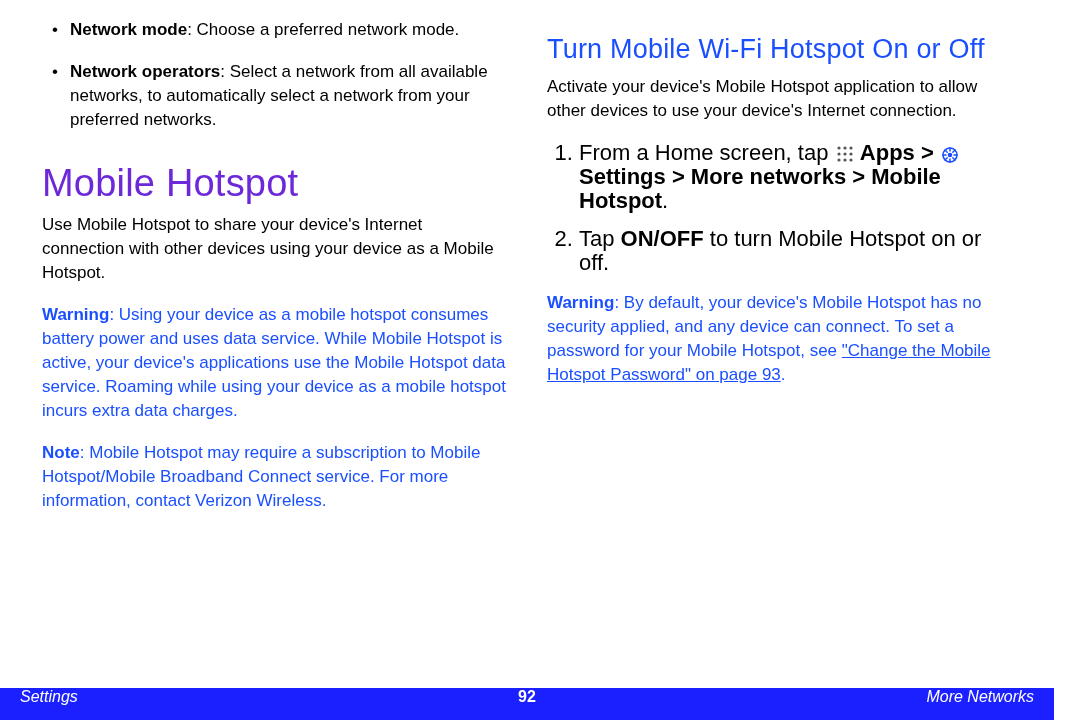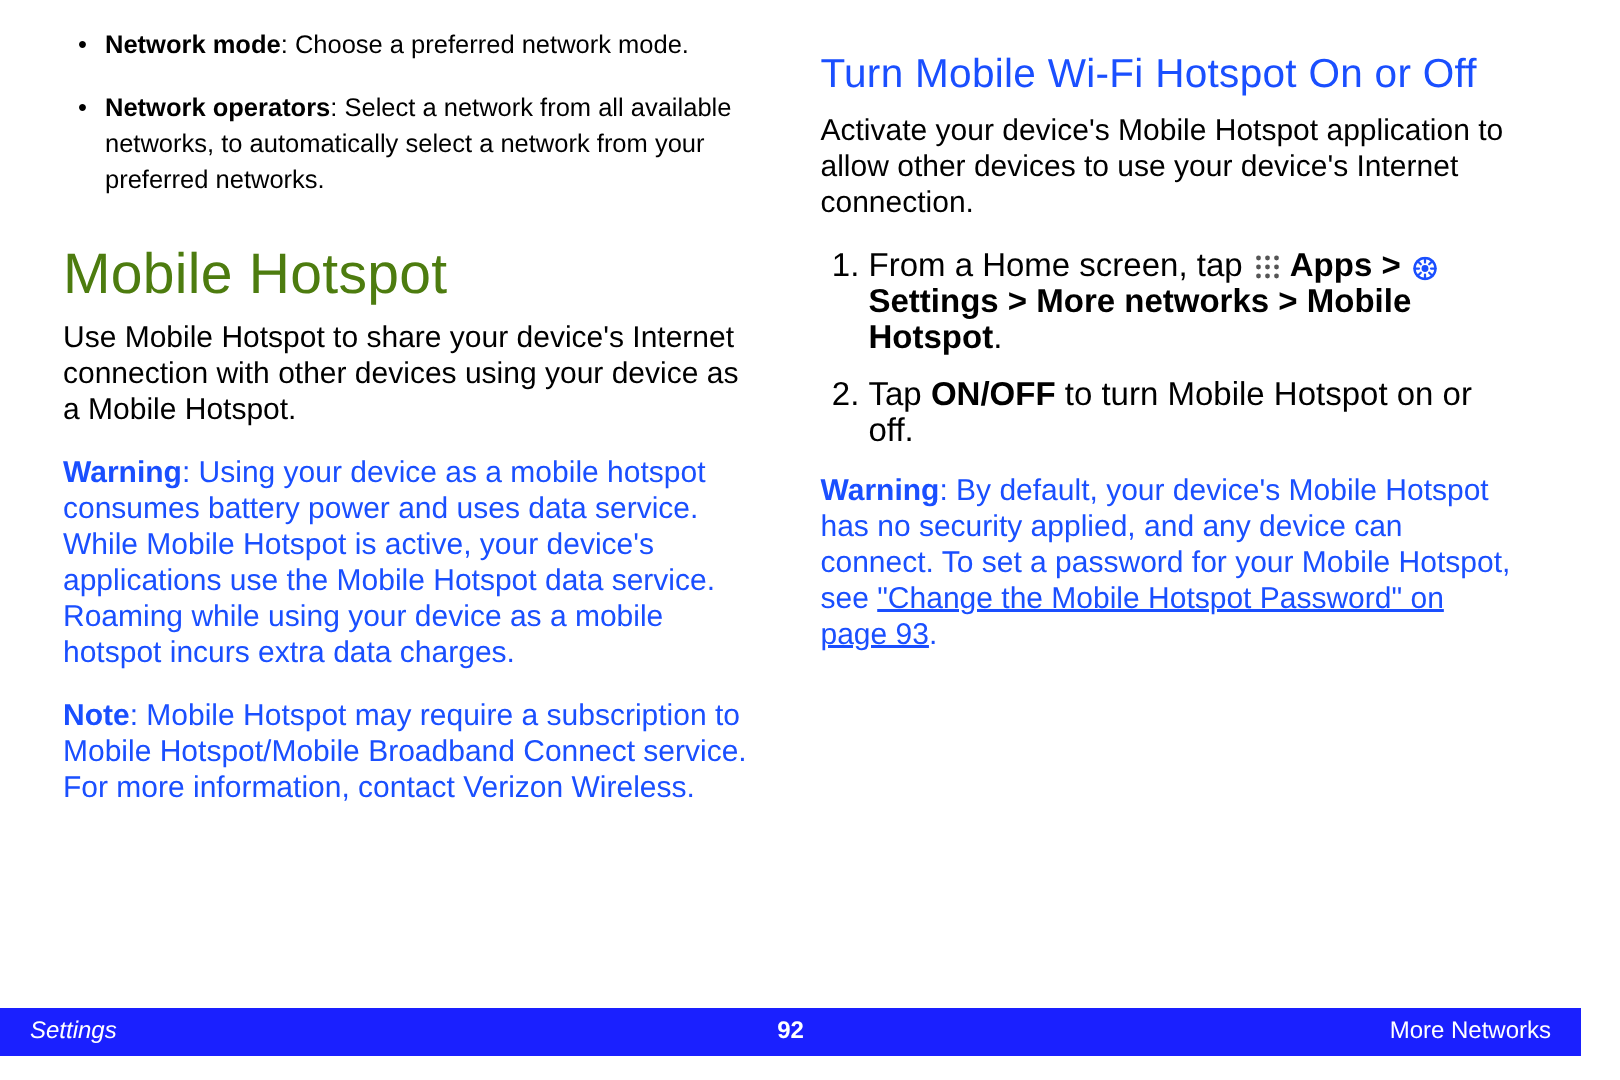--- a/index.html
+++ b/index.html
@@ -46,33 +46,33 @@
     position: absolute;
     left: -18px;
     top: 0;
     font-size: 17px;
     color: #000;
   }
   .bold { font-weight: 700; }
   h1.section-title {
     font-size: 38px;
     font-weight: 400;
-    color: #4d7c0f;
+    color: #6d28d9;
     margin: 30px 0 8px 0;
     letter-spacing: 0.2px;
   }
   h2.subsection-title {
     font-size: 27px;
     font-weight: 400;
     color: #1a4fff;
     margin: 16px 0 10px 0;
     letter-spacing: 0.2px;
   }
   .para {
-    font-size: 20px;
+    font-size: 17px;
     line-height: 24px;
     margin-bottom: 18px;
   }
   .blue { color: #1a4fff; }
   .link { color: #1a4fff; text-decoration: underline; cursor: pointer; }
   ol.steps {
     padding-left: 32px;
     margin: 0 0 16px 0;
   }
   ol.steps > li {
@@ -96,34 +96,33 @@
     width: 16px;
     height: 16px;
     display: inline-block;
     vertical-align: -3px;
   }
   .icon-settings svg { display: block; }
   .footer {
     position: absolute;
     left: 0;
     right: 0;
-    bottom: 16px;
+    bottom: 0;
     height: 32px;
     background: #1a20ff;
     color: #fff;
     display: flex;
     justify-content: space-between;
-    align-items: center;
     padding: 0 20px;
     box-sizing: border-box;
     font-size: 16px;
   }
   .footer .left { font-style: italic; }
   .footer .center { position: absolute; left: 50%; transform: translateX(-50%); font-style: normal; font-weight: bold; }
-  .footer .right { }
+  .footer .right { font-style: italic; }
 </style>
 </head>
 <body>
 
 <div class="page">
   <div class="columns">
 
     <div class="col">
       <ul class="bullets">
         <li>

